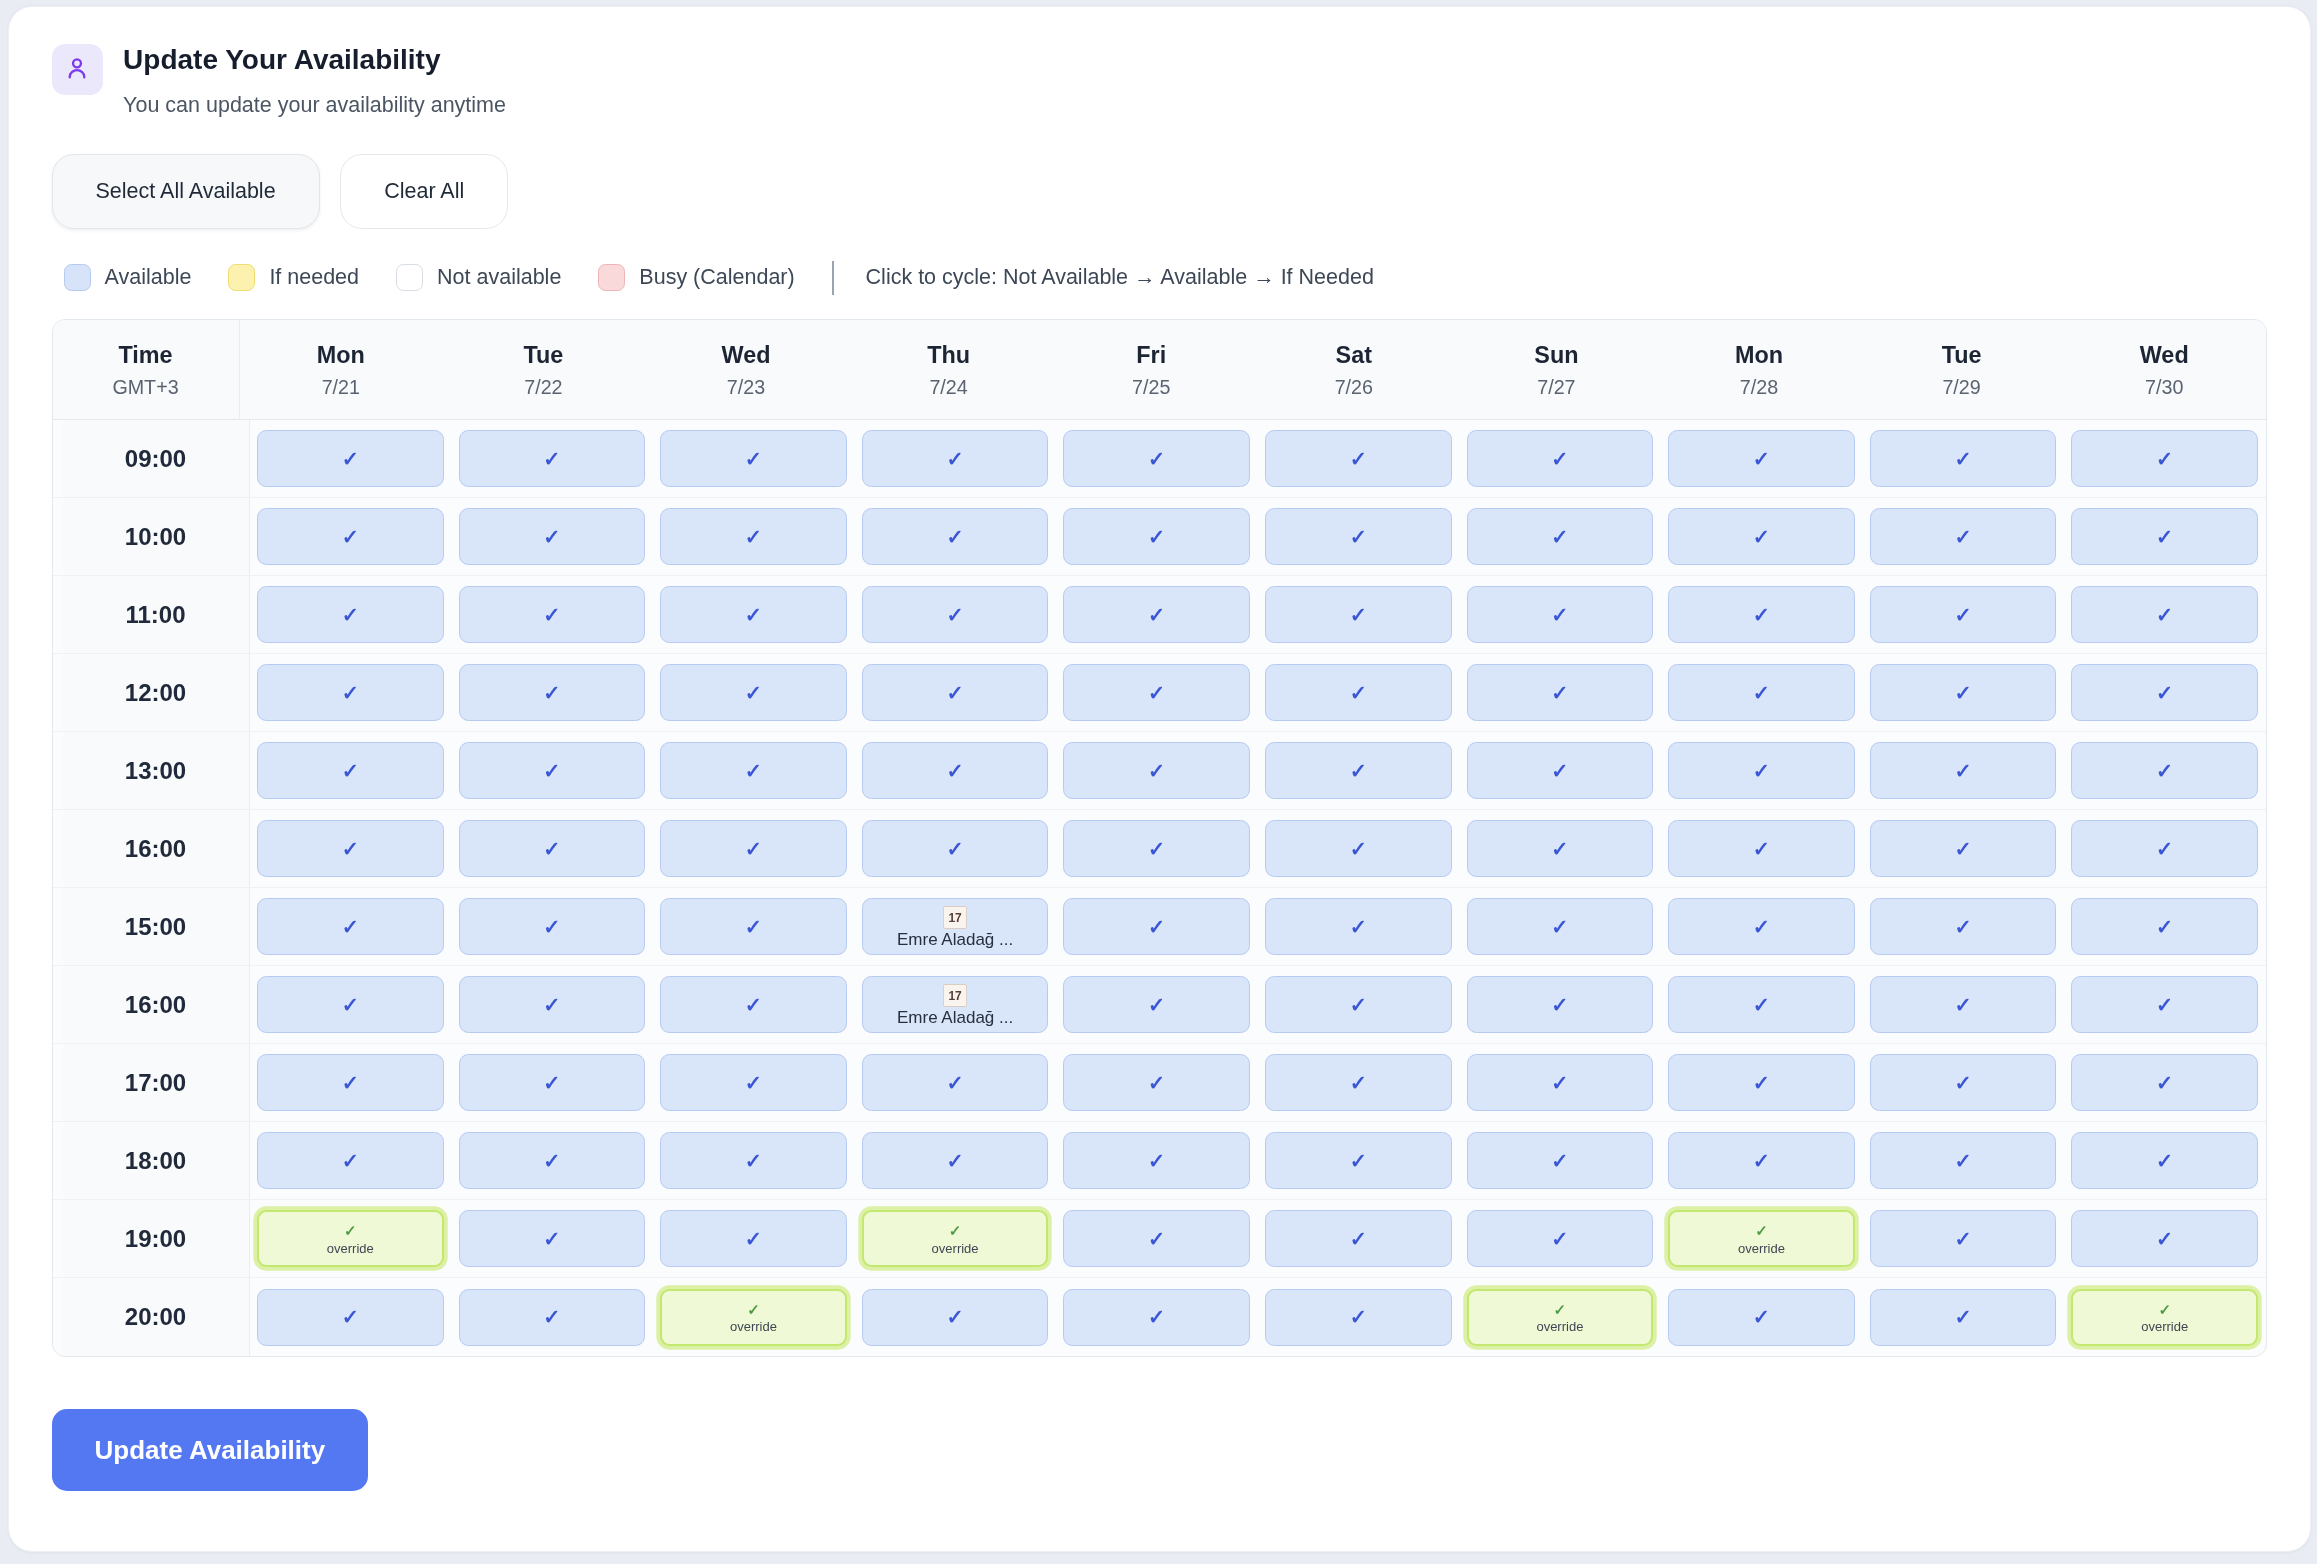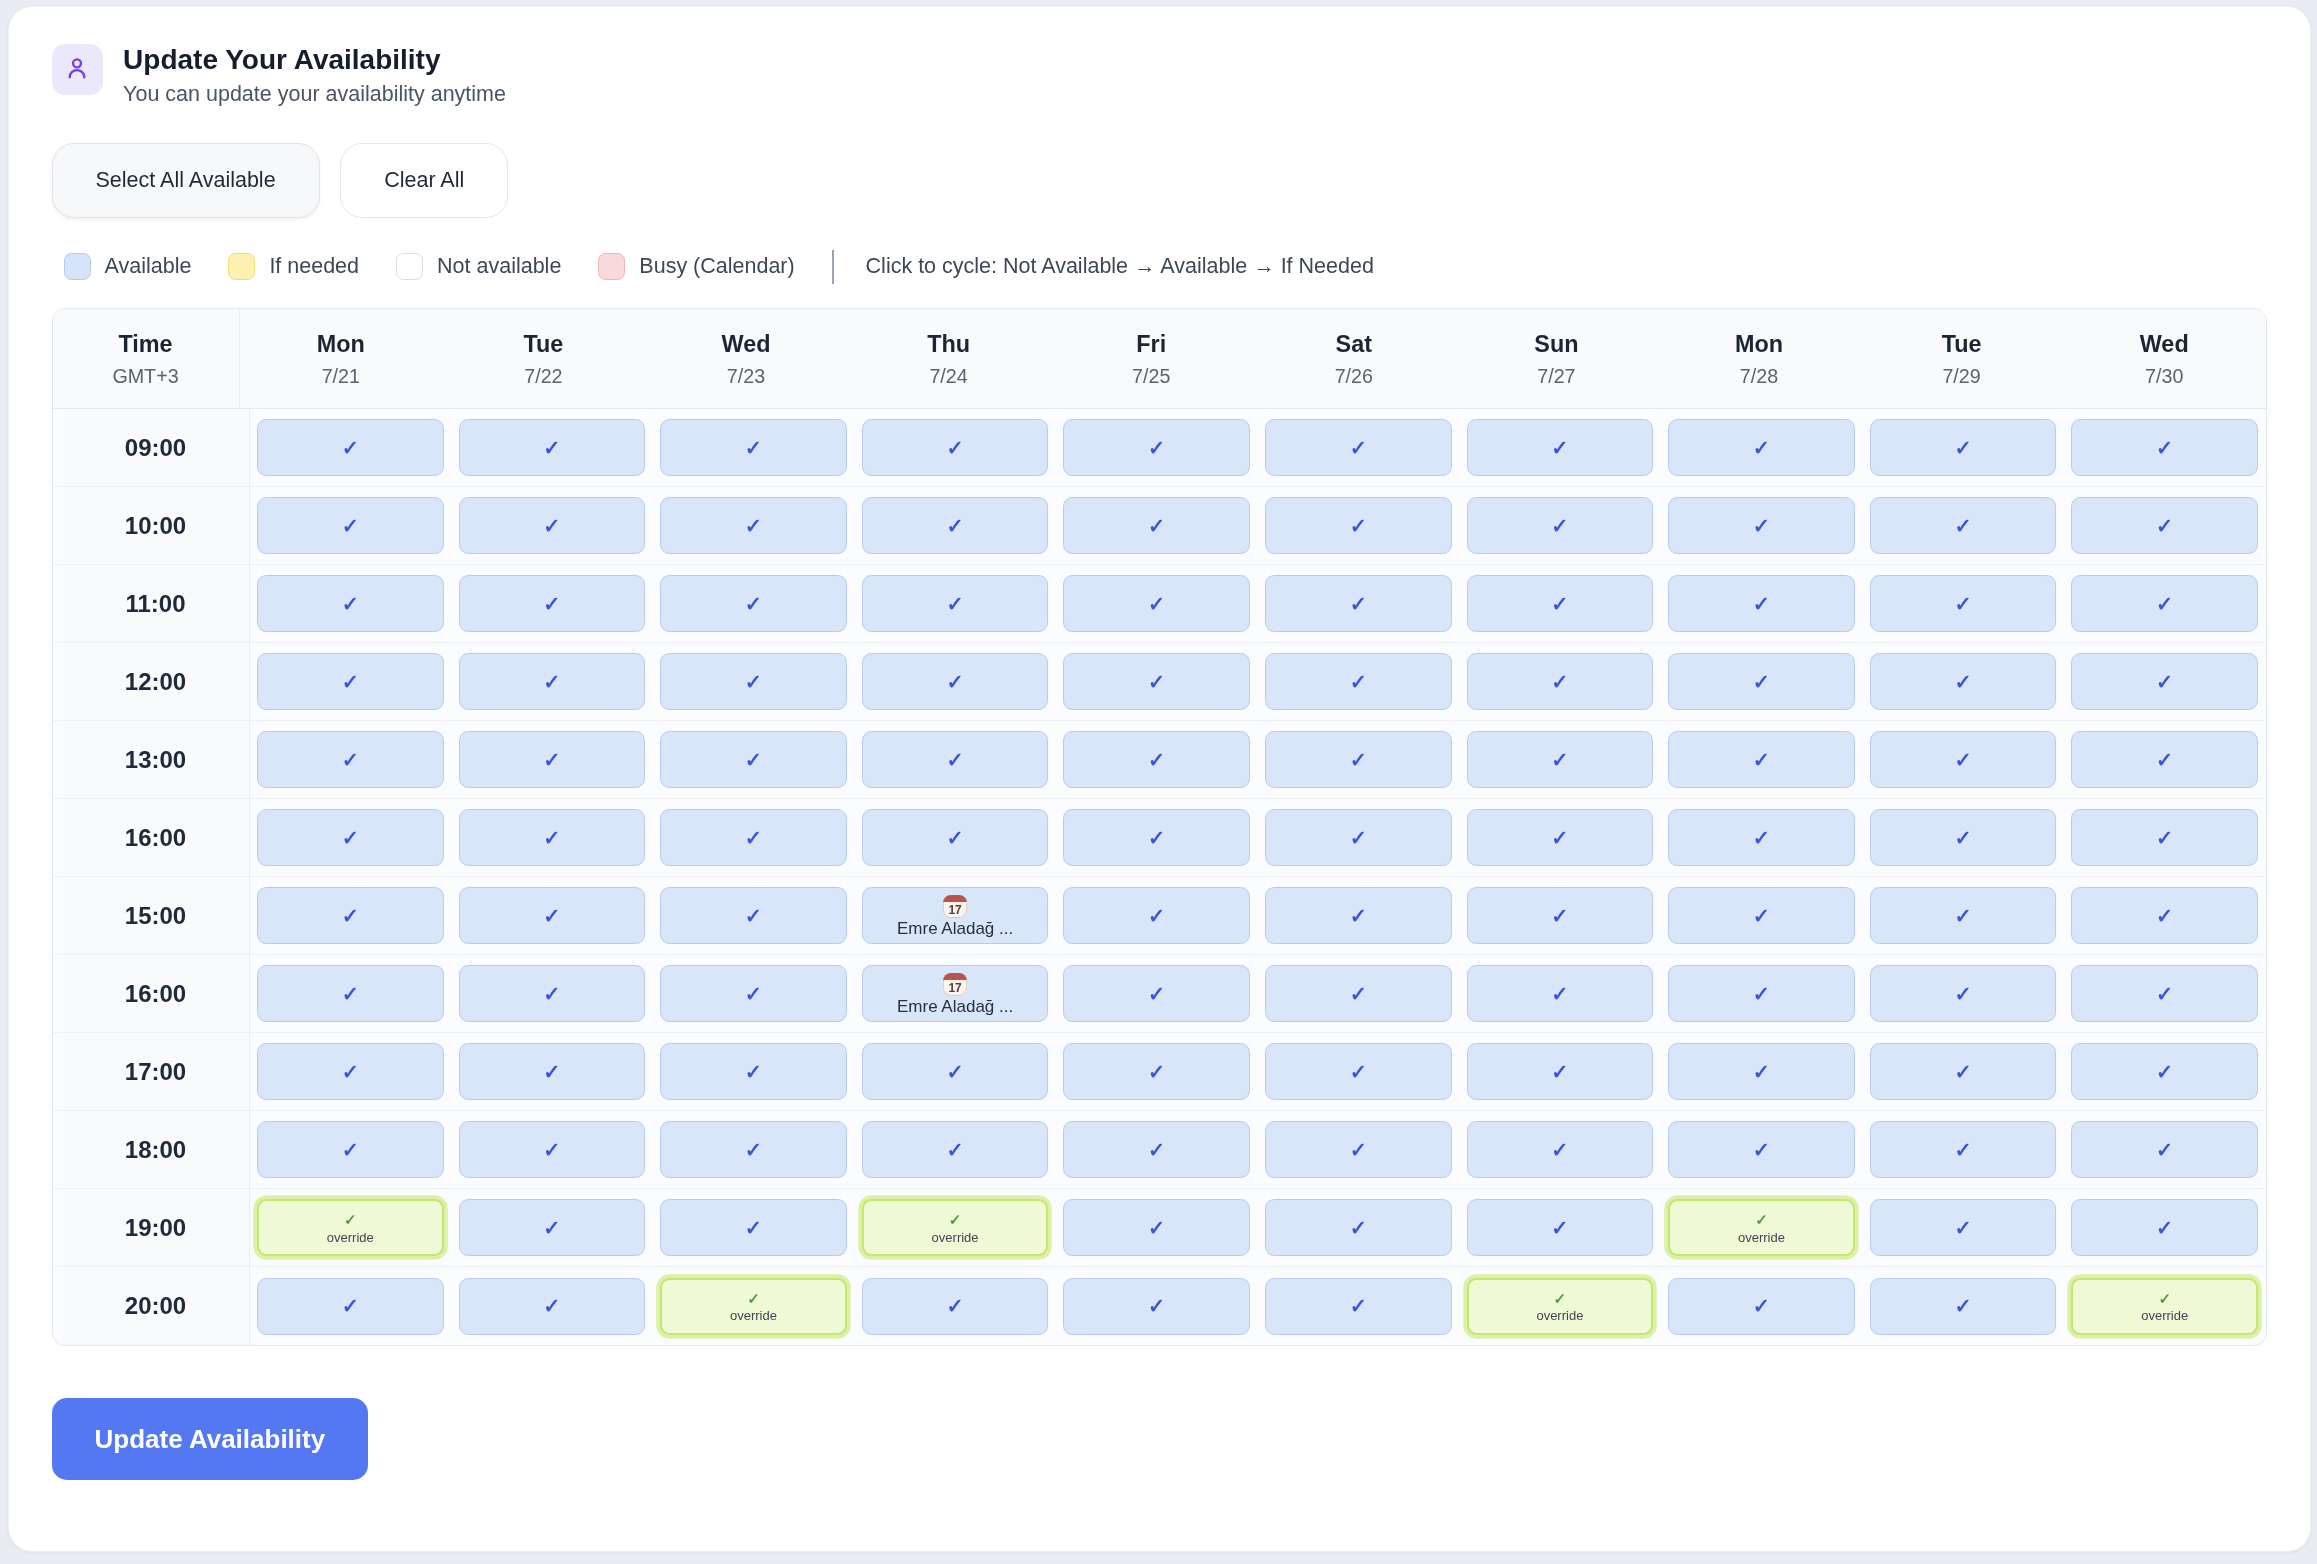--- a/index.html
+++ b/index.html
@@ -21,21 +21,21 @@
 
   
   .hdr { display: flex; align-items: flex-start; gap: 20.6px; }
   .hdr-icon-box {
     width: 51px; height: 51px; border-radius: 13px;
     background: #ece8fc;
     display: flex; align-items: center; justify-content: center;
     flex: 0 0 auto;
   }
   .hdr-title { font-size: 28px; font-weight: 700; color: #161d2d; line-height: 1.15; }
-  .hdr-sub { font-size: 21.5px; color: #4b5563; margin-top: 6px; }
+  .hdr-sub { font-size: 21.5px; color: #4b5563; margin-top: 17px; }
 
   
   .toolbar { display: flex; gap: 20.6px; margin-top: 36px; }
   .btn {
     font-family: "Liberation Sans", sans-serif;
     font-size: 21.5px; font-weight: 500; color: #1f2937;
     border-radius: 22px; cursor: pointer;
     height: 75px; padding: 0 43px;
   }
   .btn-secondary {
@@ -100,24 +100,24 @@
   .slot-available .check { color: #3a56d4; font-size: 20.6px; font-weight: 700; }
   .slot-override {
     background: #f0f9d6;
     border: 2.8px solid #c3e870;
     box-shadow: 0 0 0 3.7px #dcf0a6;
   }
   .slot-override .check { color: #4d9b43; font-size: 15px; font-weight: 700; }
   .ov-label { font-size: 13px; color: #3f4654; margin-top: 3.7px; }
 
   .cal-icon {
-    width: 23.4px; height: 23.4px; border-radius: 8px;
+    width: 23.4px; height: 23.4px; border-radius: 2px;
     background: #faf4ee;
     box-shadow: inset 0 0 0 0.9px #d9ccc2;
-    display: flex; flex-direction: column; overflow: hidden;
+    display: flex; overflow: hidden;
   }
   .cal-top { height: 7.5px; background: #b9534c; flex: 0 0 auto; }
   .cal-num {
     flex: 1; display: flex; align-items: center; justify-content: center;
     font-size: 12px; font-weight: 700; color: #5a4038;
   }
   .busy-name { font-size: 17px; color: #28303f; margin-top: 1.9px; }
 
   
   .footer { margin-top: 52px; }

